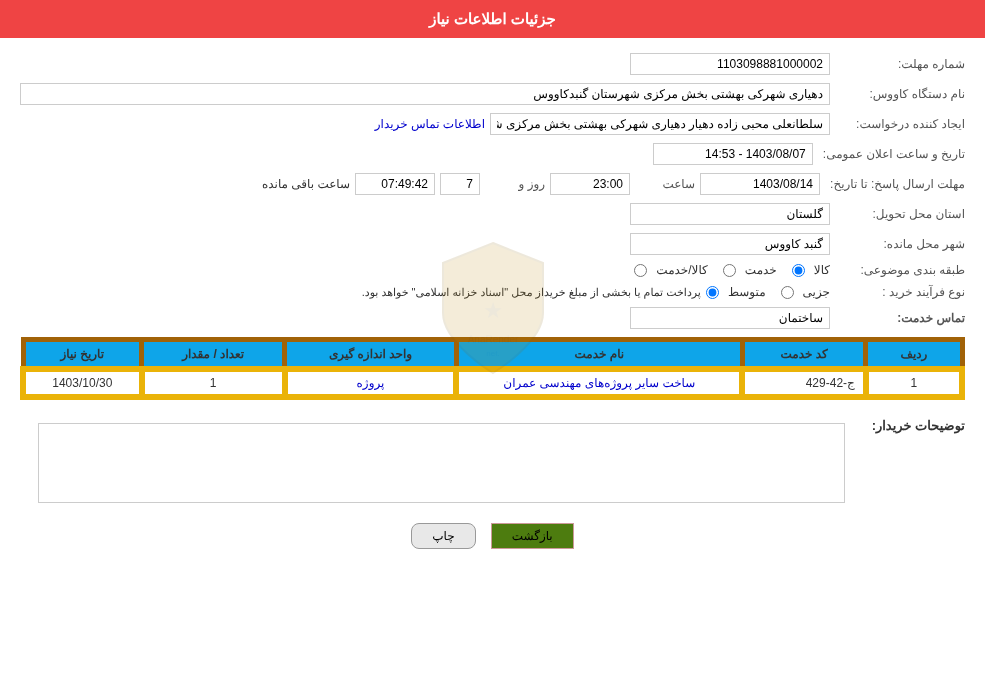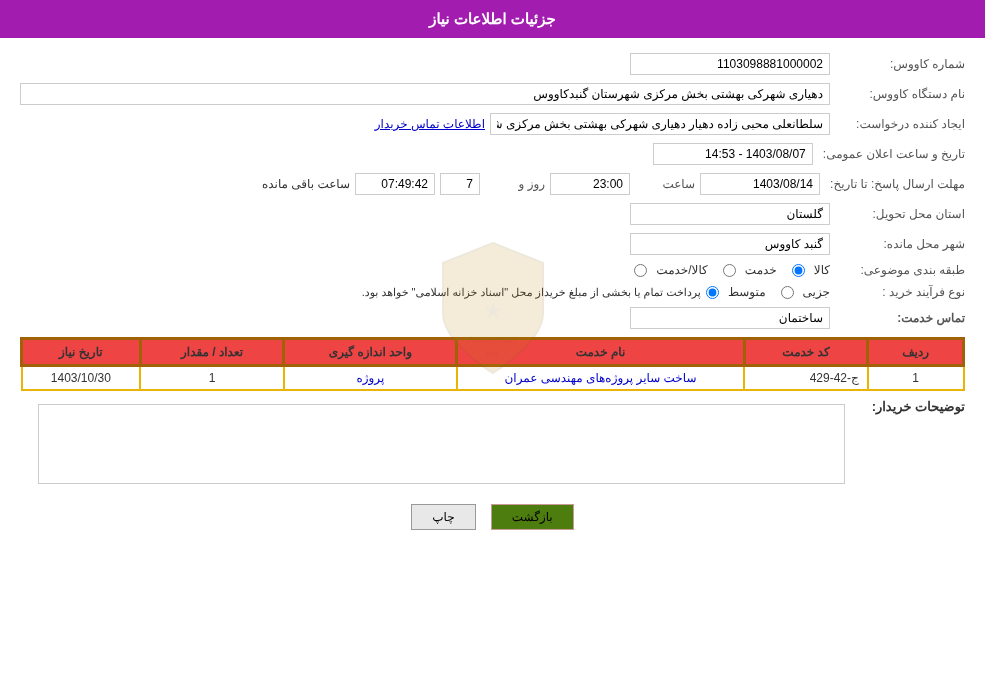--- a/index.html
+++ b/index.html
@@ -10,21 +10,21 @@
       font-size: 12px;
       color: #333;
     }
     .page-container {
       width: 985px;
       margin: 0 auto;
       background: #fff;
       min-height: 691px;
     }
     .header {
-      background: #a21caf;
+      background: #ef4444;
       color: #fff;
       text-align: center;
       padding: 10px;
       font-size: 15px;
       font-weight: bold;
     }
     .content {
       padding: 15px 20px;
     }
     .form-row {
@@ -59,21 +59,20 @@
       width: 160px;
     }
     .input-small {
       width: 80px;
     }
     .input-medium {
       width: 120px;
     }
     .link-blue {
       color: #0000cc;
-      text-decoration: underline;
       cursor: pointer;
     }
     .radio-group {
       display: flex;
       gap: 15px;
       align-items: center;
     }
     .radio-item {
       display: flex;
       align-items: center;
@@ -103,27 +102,27 @@
       direction: rtl;
       background: #fff;
     }
     .services-table {
       width: 100%;
       border-collapse: collapse;
       margin-top: 8px;
       font-size: 12px;
     }
     .services-table th {
-      background: #ef4444;
-      border: 3px solid #a16207;
+      background: #0ea5e9;
+      border: 5px solid #a16207;
       padding: 5px 20px;
       text-align: center;
     }
     .services-table td {
-      border: 2px solid #eab308;
+      border: 6px solid #eab308;
       padding: 4px 8px;
       text-align: center;
     }
     .services-table td:nth-child(2) {
       text-align: right;
     }
     .services-table td:nth-child(3) {
       color: #0000cc;
       cursor: pointer;
     }
@@ -137,40 +136,41 @@
     .buyer-label {
       font-weight: bold;
       font-size: 13px;
       min-width: 120px;
       text-align: right;
       padding-left: 5px;
     }
     .buyer-row {
       display: flex;
       align-items: flex-start;
-      margin-top: 8px;
+      margin-top: 18px;
       padding-left: 18px;
     }
     .buttons-row {
       display: flex;
       justify-content: center;
       gap: 15px;
       margin-top: 20px;
       margin-bottom: 20px;
     }
     .btn {
       padding: 5px 20px;
       border: 1px solid #999;
       background: #f0f0f0;
       cursor: pointer;
       font-family: Tahoma, Arial, sans-serif;
       font-size: 12px;
     }
     .btn-print {
       background: #e8e8e8;
+      border-radius: 8px;
     }
     .btn-back {
       background: #4d7c0f;
       border-color: #cc9999;
     }
     .watermark-container {
       position: relative;
     }
     .watermark {
       position: absolute;
@@ -205,21 +205,21 @@
         <path d="M60 5 L110 25 L110 75 C110 105 60 135 60 135 C60 135 10 105 10 75 L10 25 Z" fill="#b8860b" stroke="#8B6914" stroke-width="2"></path>
         <text x="60" y="80" text-anchor="middle" font-size="22" fill="#8B6914" font-family="Arial">★</text>
         <text x="60" y="105" text-anchor="middle" font-size="10" fill="#8B6914" font-family="Arial">AnaRender</text>
         <text x="60" y="118" text-anchor="middle" font-size="8" fill="#8B6914" font-family="Arial">.net</text>
       </svg>
     </div>
 
     <div class="inner-content">
 
       <div class="form-row">
-        <span class="label">شماره کاووس:</span>
+        <span class="label">شماره مهلت:</span>
         <input class="input-box input-medium" type="text" style="width: 200px;" readonly="" value="1103098881000002">
       </div>
 
       <div class="form-row">
         <span class="label">نام دستگاه کاووس:</span>
         <input class="input-box input-wide" type="text" style="width: 520px;" readonly="" value="دهیاری شهرکی بهشتی بخش مرکزی شهرستان گنبدکاووس">
       </div>
 
       <div class="form-row">
         <span class="label">ایجاد کننده درخواست:</span>

